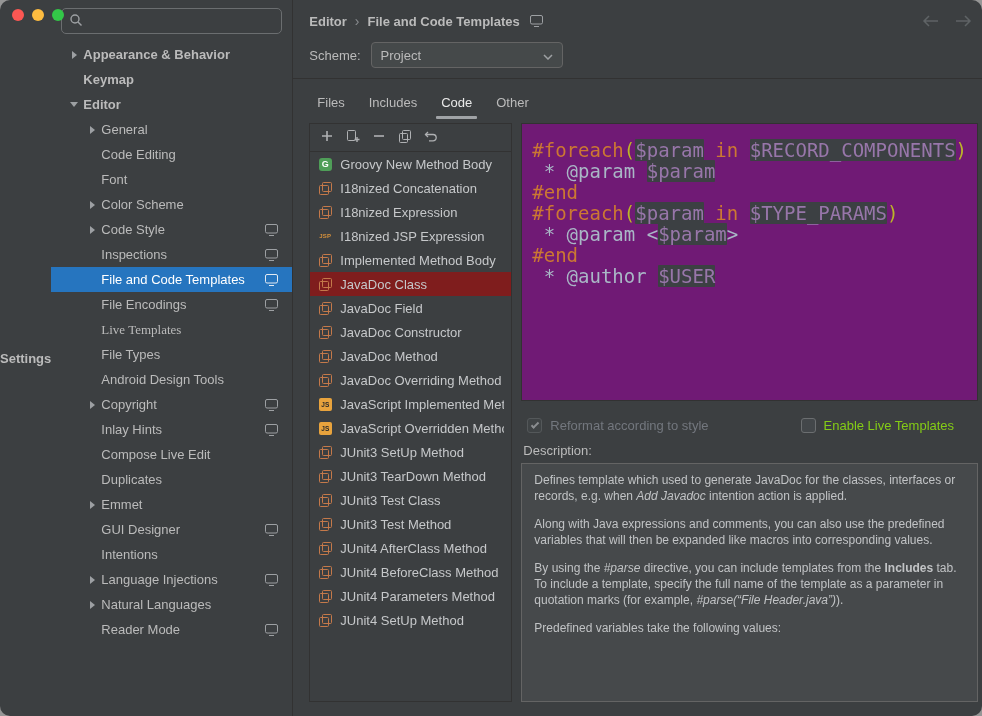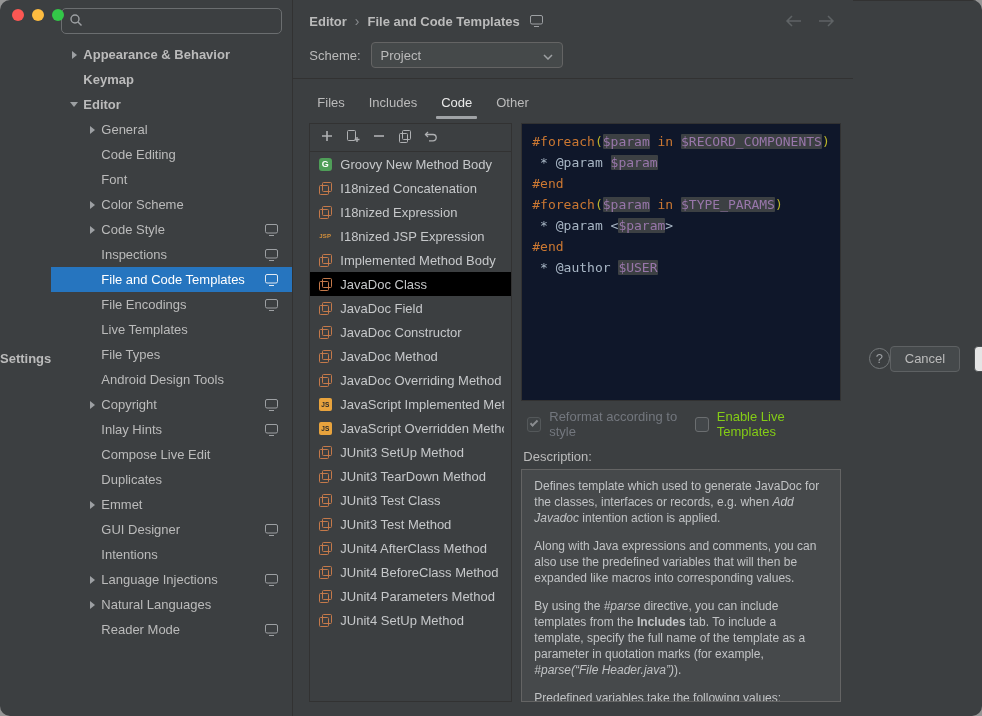--- a/index.html
+++ b/index.html
@@ -56,39 +56,39 @@
   .tab.active::after { content:''; position:absolute; left:7px; right:7px; bottom:2px; height:3px; background:#A0A3A6; border-radius:1px; }
 
   .panes { flex:1; display:flex; gap:9px; padding:2px 12px 14px 16px; min-height:0; }
 
   
   .list-panel { flex:0 0 203px; width:203px; border:1px solid #323232; display:flex; flex-direction:column; min-height:0; }
   .list-toolbar { flex:0 0 28px; border-bottom:1px solid #323232; display:flex; align-items:center; padding:0 5px; gap:3px; }
   .tbi { width:23px; height:22px; display:inline-flex; align-items:center; justify-content:center; border-radius:3px; cursor:default; }
   .template-list { flex:1; overflow:hidden; }
   .tpl-row { height:24px; display:flex; align-items:center; padding:0 7px; gap:7px; white-space:nowrap; overflow:hidden; cursor:default; }
-  .tpl-row.selected { background:#000000; }
+  .tpl-row.selected { background:#7f1d1d; }
   .tpl-icon { width:16px; flex:0 0 16px; display:inline-flex; justify-content:center; align-items:center; }
   .tpl-label { overflow:hidden; color:#C6C8CA; }
   .fic { display:inline-flex; align-items:center; justify-content:center; font-weight:bold; }
   .fic.groovy { width:13px; height:13px; border-radius:3px; background:#4F9E58; color:#FFFFFF; font-size:9px; }
   .fic.jsp { color:#D6913C; font-size:6px; letter-spacing:0.2px; }
   .fic.js { width:13px; height:13px; border-radius:2px; background:#E8A33D; color:#2B2B2B; font-size:6.5px; }
 
   
   .right-pane { flex:1; display:flex; flex-direction:column; min-width:0; min-height:0; }
-  .editor { flex:0 0 278px; background:#0f172a; border:1px solid #323232; padding:7px 10px;
-            font-family:"DejaVu Sans Mono",monospace; font-size:13px; line-height:21px; overflow:hidden; cursor:text; }
+  .editor { flex:0 0 278px; background:#701a75; border:1px solid #323232; padding:16px 10px;
+            font-family:"DejaVu Sans Mono",monospace; font-size:19px; line-height:21px; overflow:hidden; cursor:text; }
   .code-line { white-space:pre; }
   .tok-dir, .tok-kw { color:#CC7832; }
   .tok-par { color:#BBB529; }
   .tok-pl  { color:#A9B7C6; }
   .tok-var { color:#9876AA; background:#3C4043; border-radius:1px; }
 
-  .checkbox-row { flex:0 0 34px; display:flex; align-items:center; padding:8px 4px 2px 6px; }
+  .checkbox-row { flex:0 0 34px; display:flex; align-items:flex-end; gap:92px; padding:8px 4px 2px 6px; }
   .checkbox { display:flex; align-items:center; gap:8px; cursor:default; }
   .box { width:15px; height:15px; border:1px solid #6B6E70; border-radius:3px; background:#43474A;
          display:flex; align-items:center; justify-content:center; }
   .check { width:8px; height:4px; border-left:2px solid #8A8D90; border-bottom:2px solid #8A8D90;
            transform:rotate(-45deg) translate(1px,-1px); }
   .checkbox.disabled .box { border-color:#54585A; background:#3F4345; }
   .checkbox.disabled .cb-label { color:#73777E; }
   .cb-label { color:#84cc16; }
 
   .desc-label { padding:8px 0 5px 2px; color:#BBBBBB; }
@@ -204,21 +204,21 @@
           <div class="tree-row" style="padding-left: 32px;">
             <span class="chev"></span>
             <span class="tree-label">File Encodings</span>
             <span class="badge">
               <svg width="13" height="12" viewBox="0 0 13 12">
                 <rect x="0.5" y="0.5" width="12" height="8.5" rx="1.5" fill="none" stroke="currentColor"></rect>
                 <line x1="4" y1="11.5" x2="9" y2="11.5" stroke="currentColor"></line>
               </svg>
             </span>
           </div>
-          <div class="tree-row" style="padding-left: 32px;">
+          <div class="tree-row" style="padding-left: 32px; font-family: Liberation Serif, serif;">
             <span class="chev"></span>
             <span class="tree-label">Live Templates</span>
           </div>
           <div class="tree-row" style="padding-left: 32px;">
             <span class="chev"></span>
             <span class="tree-label">File Types</span>
           </div>
           <div class="tree-row" style="padding-left: 32px;">
             <span class="chev"></span>
             <span class="tree-label">Android Design Tools</span>

